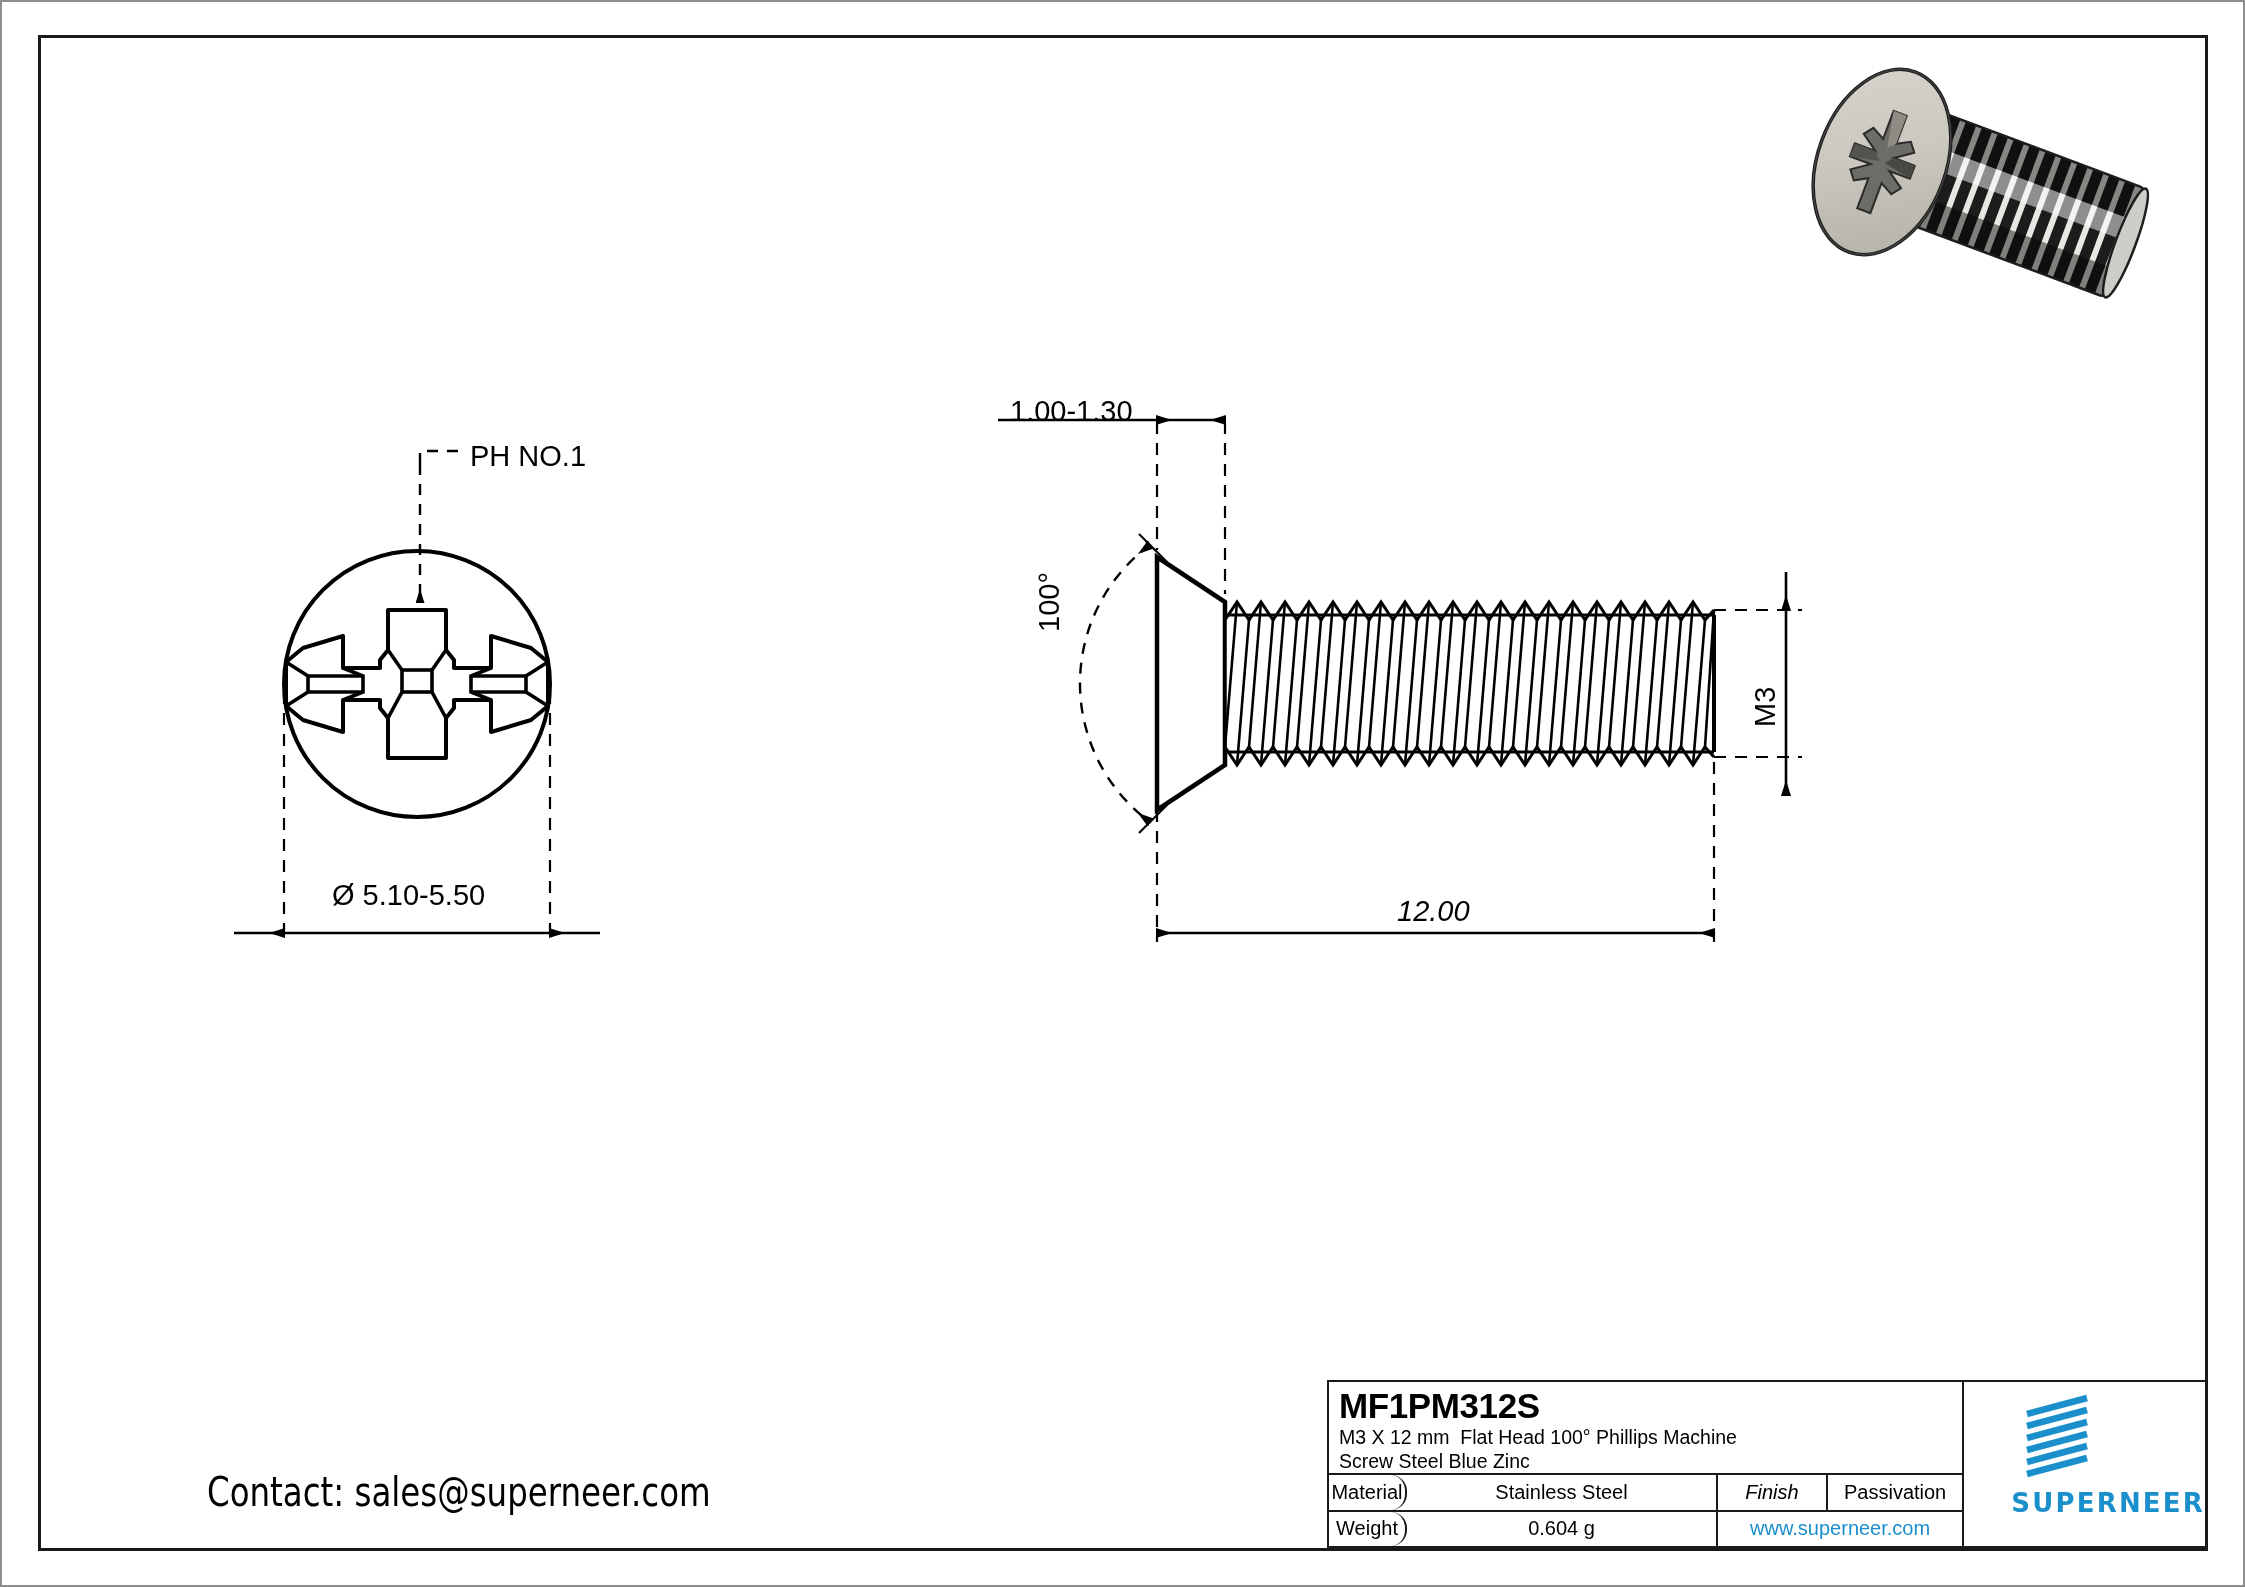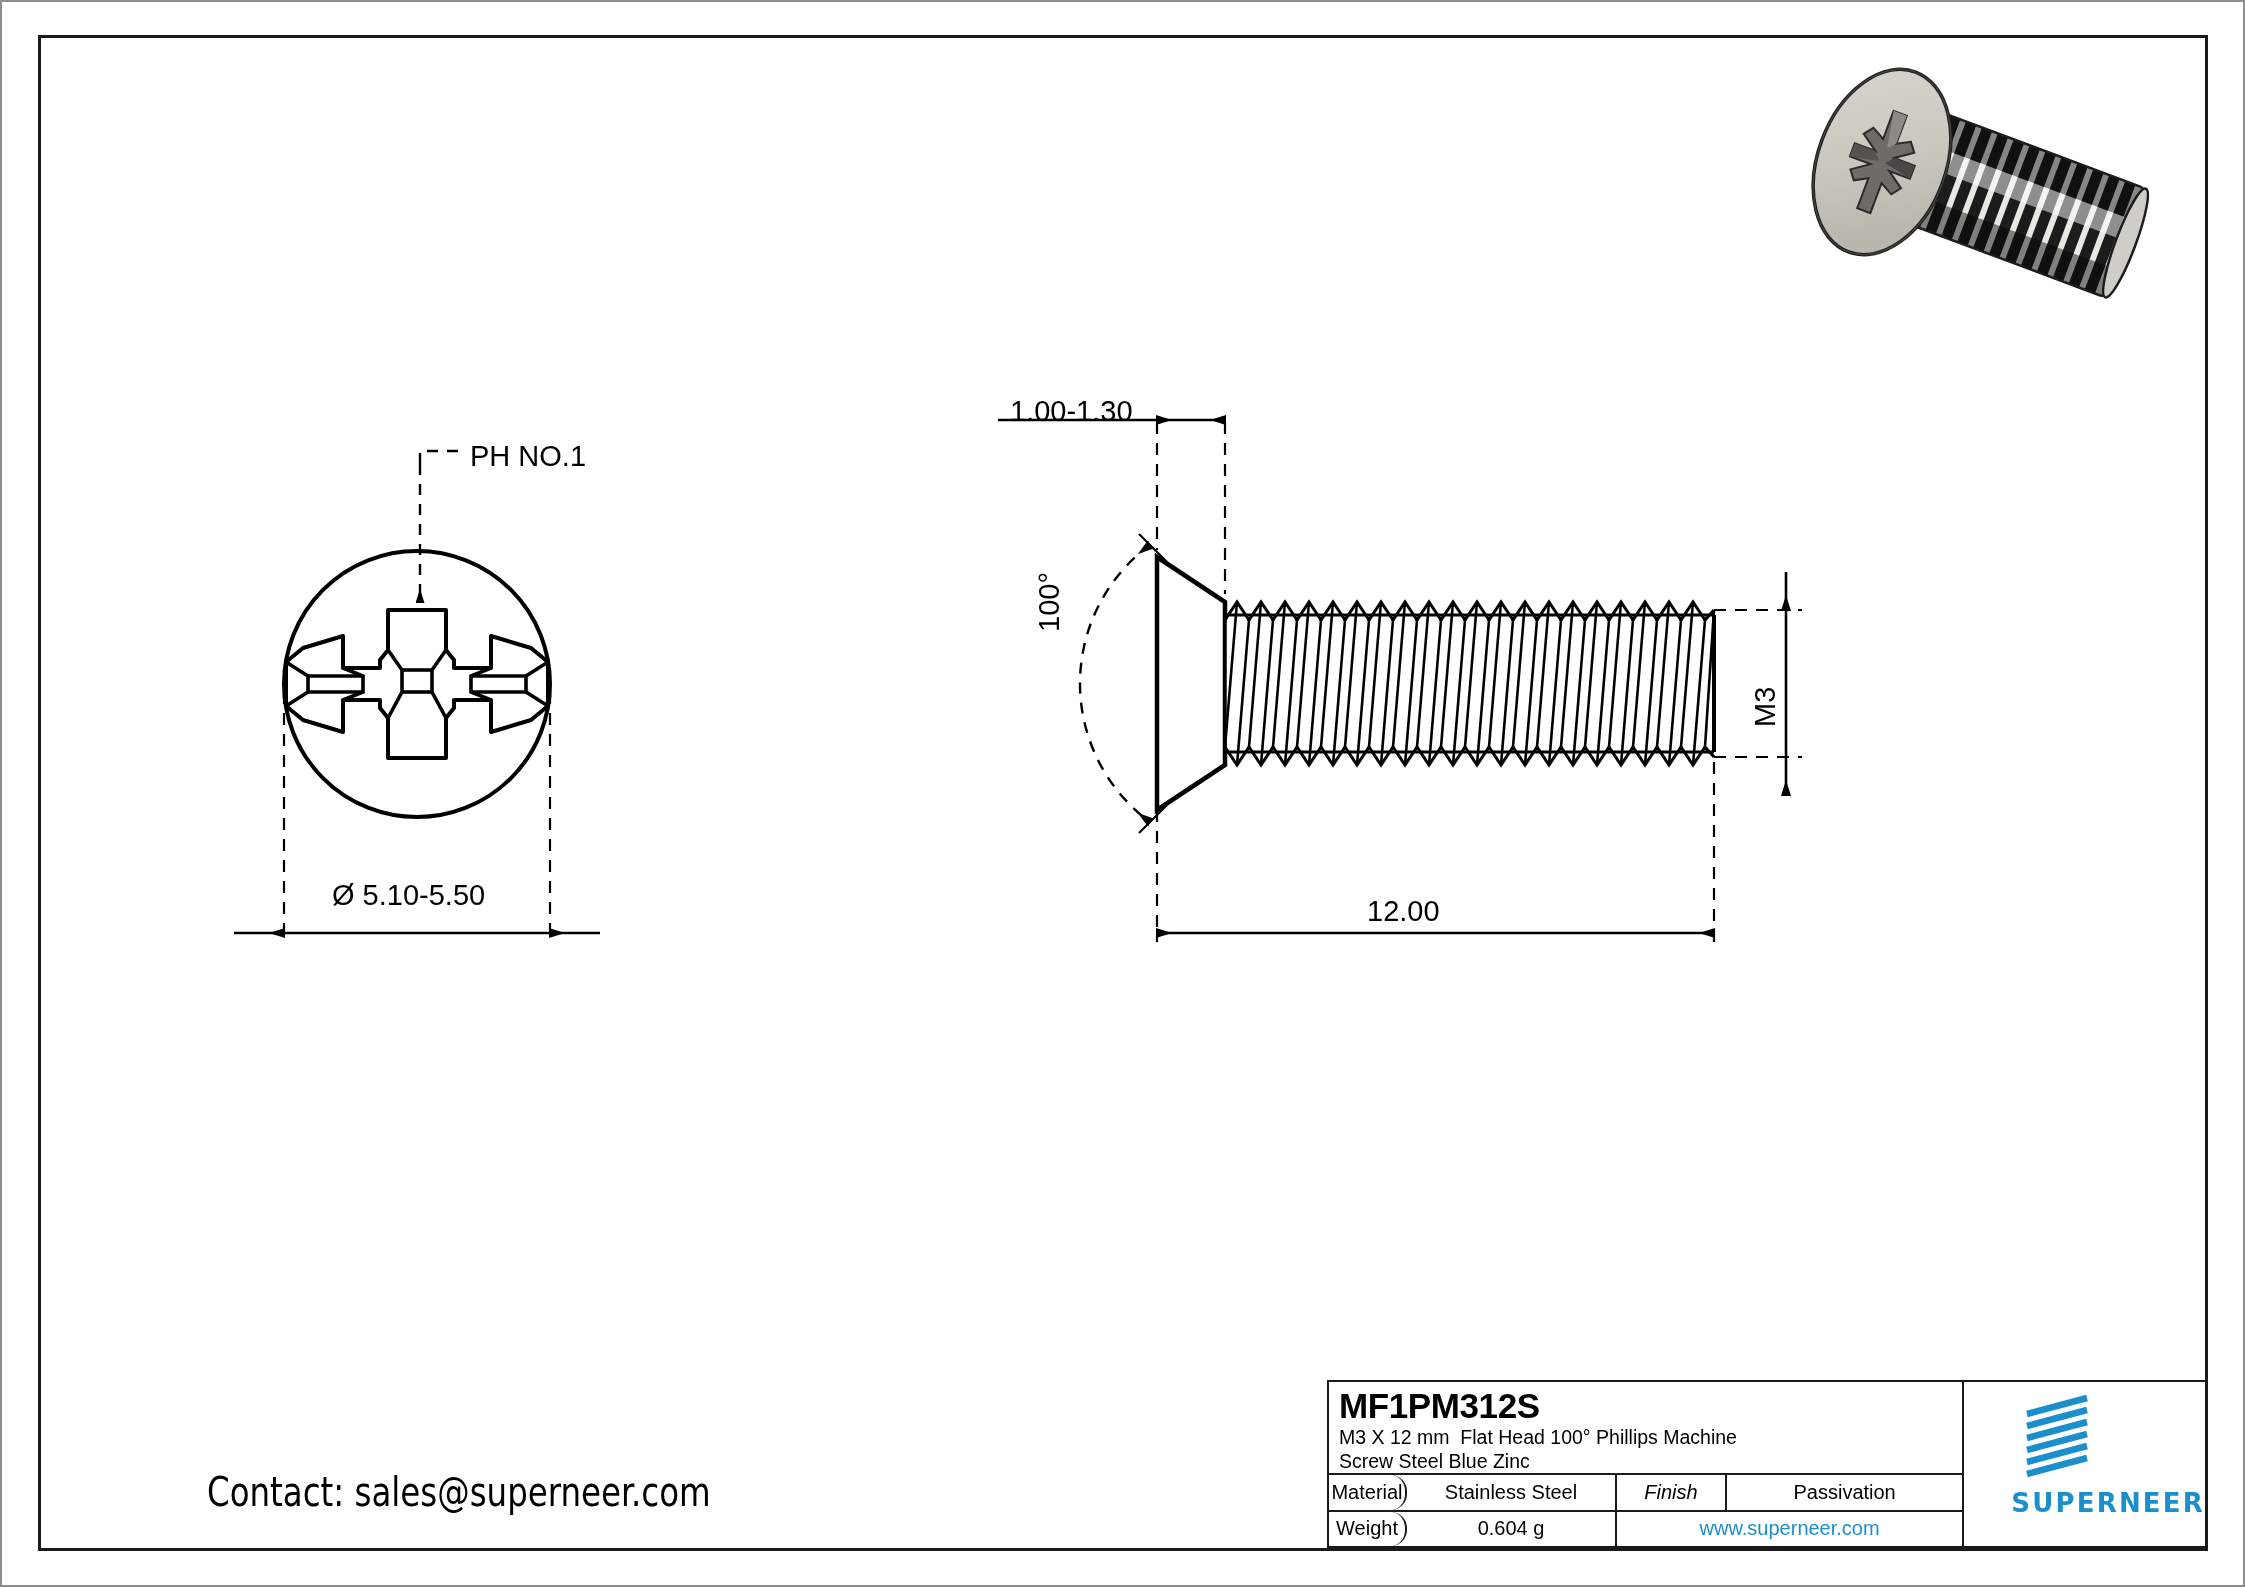--- a/index.html
+++ b/index.html
@@ -92,21 +92,21 @@
     justify-content: center;
     font-size: 20px;
     color: #000;
     border-right: 2px solid #1a1a1a;
     box-sizing: border-box;
     height: 100%;
     white-space: nowrap;
   }
   .tb-cell:last-child { border-right: none; }
   .c-label { width: 78px; border-radius: 16px; }
-  .c-value { width: 210px; }
+  .c-value { width: 311px; }
   .c-finlabel { width: 110px; font-style: italic; }
   .c-finvalue { flex: 1 1 auto; }
   .c-web {
     flex: 1 1 auto;
     color: #1b8fcc;
   }
   #tb-logo {
     flex: 1 1 auto;
     display: flex;
     flex-direction: column;
@@ -142,21 +142,21 @@
   .dim-text {
     position: absolute;
     font-family: "Liberation Sans", sans-serif;
     font-size: 29px;
     color: #000;
     white-space: nowrap;
   }
   #dim-phno   { left: 468px;  top: 438px; }
   #dim-dia    { left: 330px;  top: 877px; }
   #dim-head   { left: 1008px; top: 393px; }
-  #dim-len    { left: 1365px; top: 893px; }
+  #dim-len    { left: 1395px; top: 893px; font-style: italic; }
   #dim-angle  {
     left: 1031px; top: 630px;
     transform: rotate(-90deg);
     transform-origin: left top;
   }
   #dim-m3 {
     left: 1747px; top: 725px;
     transform: rotate(-90deg);
     transform-origin: left top;
   }

